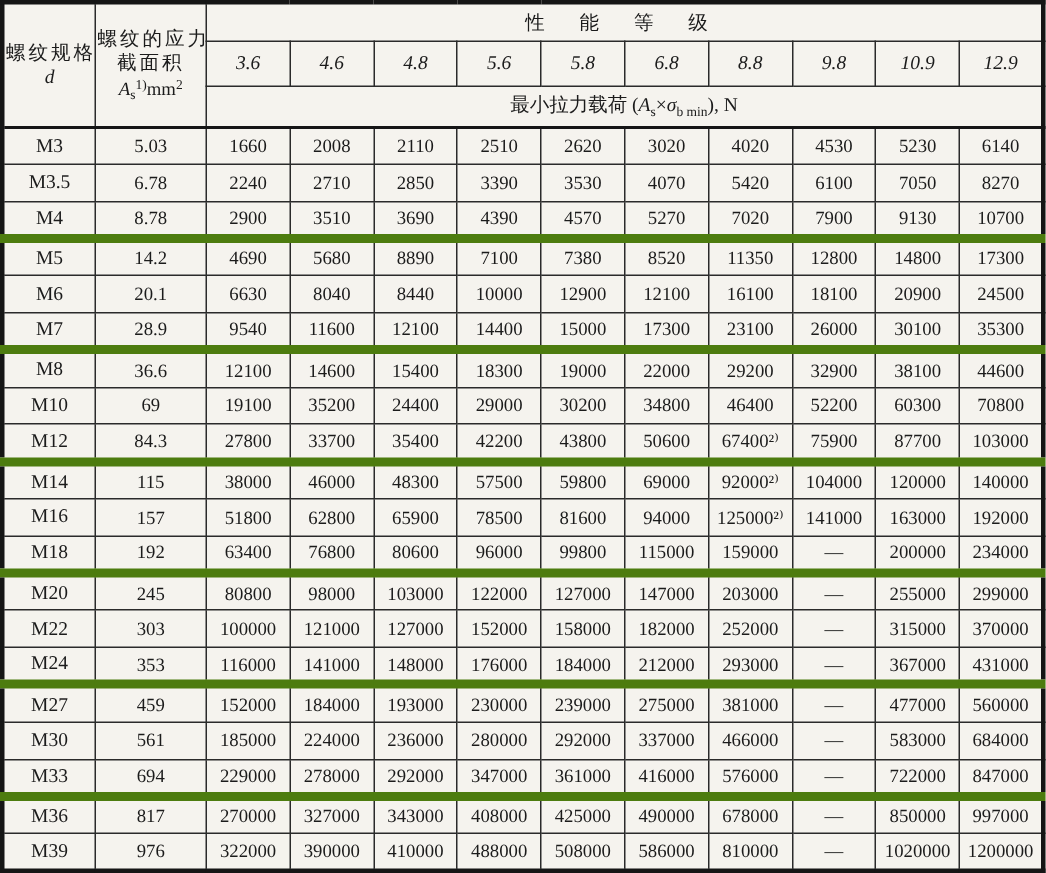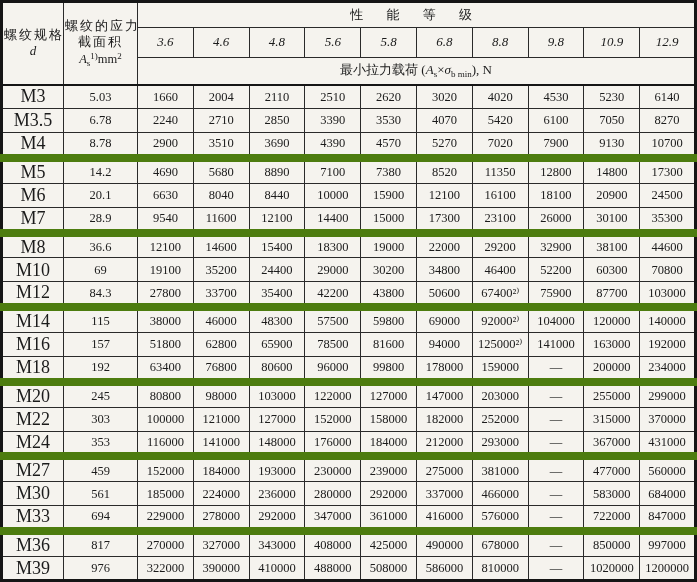--- a/index.html
+++ b/index.html
@@ -35,24 +35,24 @@
   thead th { font-size: 13px; }
   thead { border-bottom: 2px solid #151515; }
   tr.grade-title-row th { height: 26px; border-bottom: 1px solid #2a2a2a; letter-spacing: 10px; }
   tr.grade-num-row th { height: 30px; font-style: italic; }
   tr.load-title-row th { height: 27px; }
   th.spec-h, th.area-h { font-size: 13px; }
   th.spec-h .zh, th.area-h .zh { display: block; letter-spacing: 2px; margin: 1px 0; }
   .it { font-style: italic; }
   sub { font-size: 9px; vertical-align: -3px; }
   sup { font-size: 9px; vertical-align: 4px; }
-  tbody { border-top: 8px solid #4d7c0f; }
+  tbody { border-top: 6px solid #4d7c0f; }
   tbody.first-group { border-top: 2px solid #151515; }
   tbody td { height: 24px; }
-  td.spec-cell { font-size: 18px; }
+  td.spec-cell { font-size: 13px; }
   .formula { font-size: 12.5px; }
 </style>
 </head>
 <body>
 
 <div class="sheet">
   <table class="spec-table">
     <colgroup>
       <col style="width:62px">
       <col style="width:74px">
@@ -87,21 +87,21 @@
         <th colspan="10">
           <span>最小拉力载荷 (</span><i class="it">A</i><sub>s</sub><span>×</span><i class="it">σ</i><sub>b min</sub><span>), N</span>
         </th>
       </tr>
     </thead>
   <tbody class="first-group">
         <tr>
           <td class="spec-cell">M3</td>
           <td>5.03</td>
           <td>1660</td>
-          <td>2004</td>
+          <td>2008</td>
           <td>2110</td>
           <td>2510</td>
           <td>2620</td>
           <td>3020</td>
           <td>4020</td>
           <td>4530</td>
           <td>5230</td>
           <td>6140</td>
         </tr>
         <tr>
@@ -148,21 +148,21 @@
           <td>14800</td>
           <td>17300</td>
         </tr>
         <tr>
           <td class="spec-cell">M6</td>
           <td>20.1</td>
           <td>6630</td>
           <td>8040</td>
           <td>8440</td>
           <td>10000</td>
-          <td>15900</td>
+          <td>12900</td>
           <td>12100</td>
           <td>16100</td>
           <td>18100</td>
           <td>20900</td>
           <td>24500</td>
         </tr>
         <tr>
           <td class="spec-cell">M7</td>
           <td>28.9</td>
           <td>9540</td>
@@ -251,21 +251,21 @@
           <td>192000</td>
         </tr>
         <tr>
           <td class="spec-cell">M18</td>
           <td>192</td>
           <td>63400</td>
           <td>76800</td>
           <td>80600</td>
           <td>96000</td>
           <td>99800</td>
-          <td>178000</td>
+          <td>115000</td>
           <td>159000</td>
           <td>—</td>
           <td>200000</td>
           <td>234000</td>
         </tr>
       </tbody>
       <tbody>
         <tr>
           <td class="spec-cell">M20</td>
           <td>245</td>

